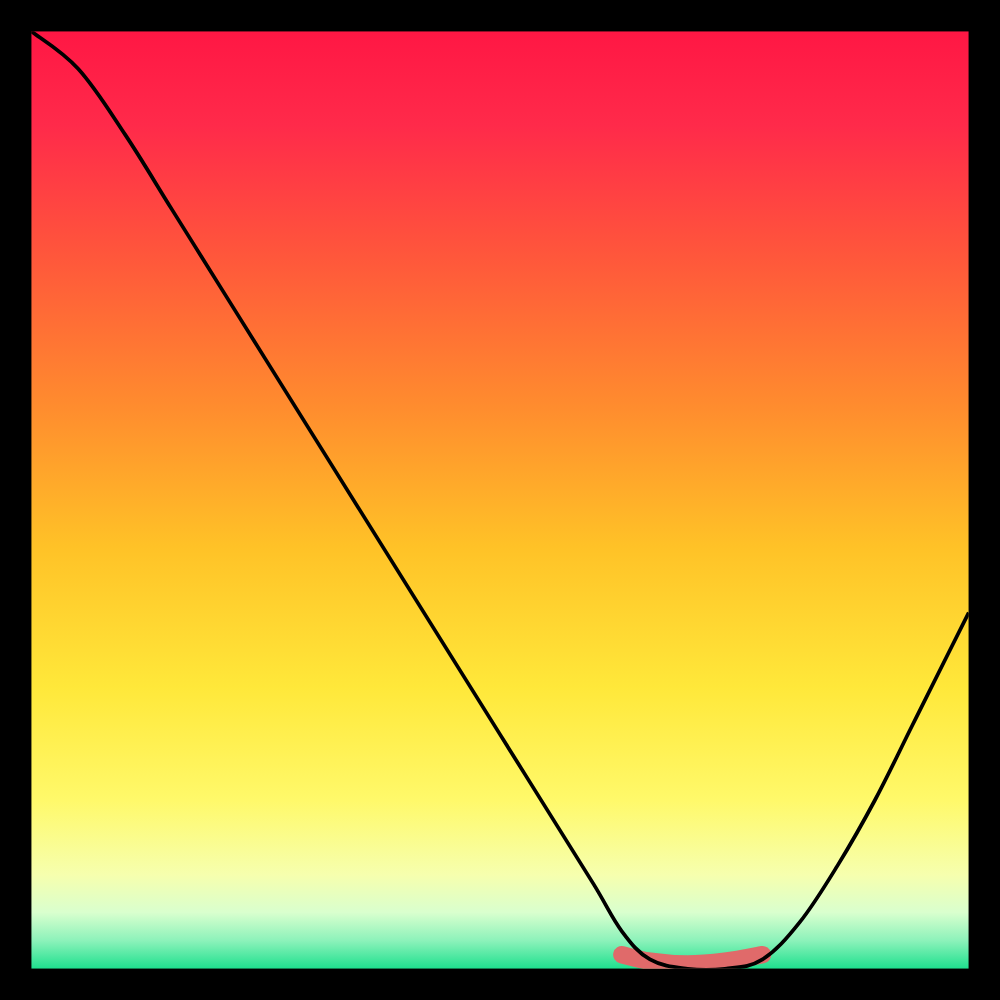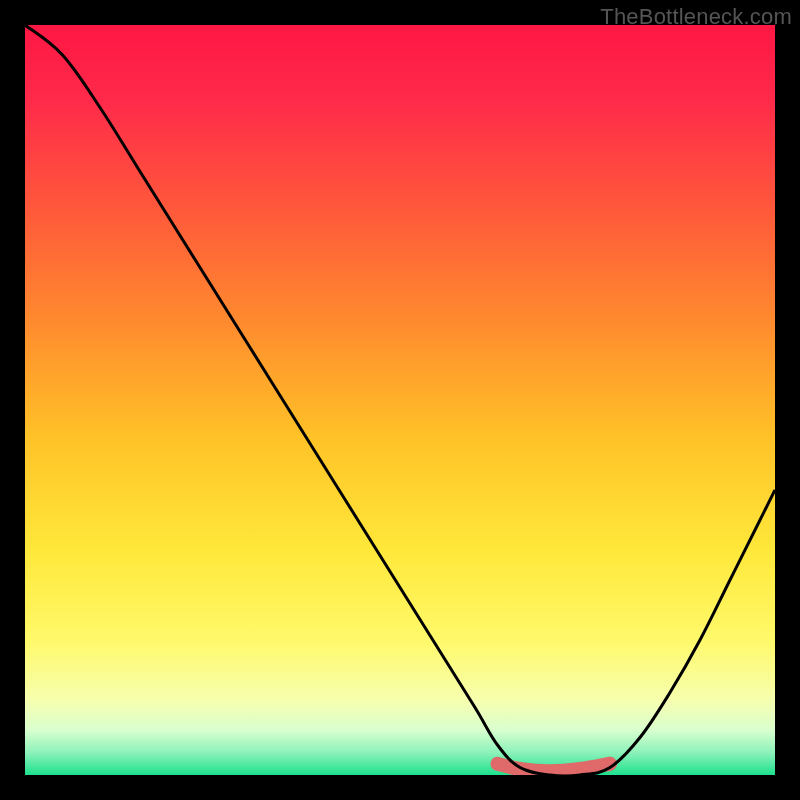--- a/index.html
+++ b/index.html
@@ -32,21 +32,20 @@
     color: #555;
     letter-spacing: 0.2px;
   }
   svg { display: block; }
 </style>
 </head>
 <body>
 
 <div class="frame">
 
-  <div class="watermark">TheBottleneck.com</div>
 
   <div class="plot">
     <svg id="chart-svg" width="750" height="750" viewBox="0 0 750 750">
       <defs>
         <linearGradient id="bg-grad" x1="0" y1="0" x2="0" y2="1">
             <stop offset="0%" stop-color="#ff1744"></stop>
             <stop offset="10%" stop-color="#ff2a4a"></stop>
             <stop offset="25%" stop-color="#ff5a3a"></stop>
             <stop offset="40%" stop-color="#ff8c2e"></stop>
             <stop offset="55.00000000000001%" stop-color="#ffc227"></stop>

